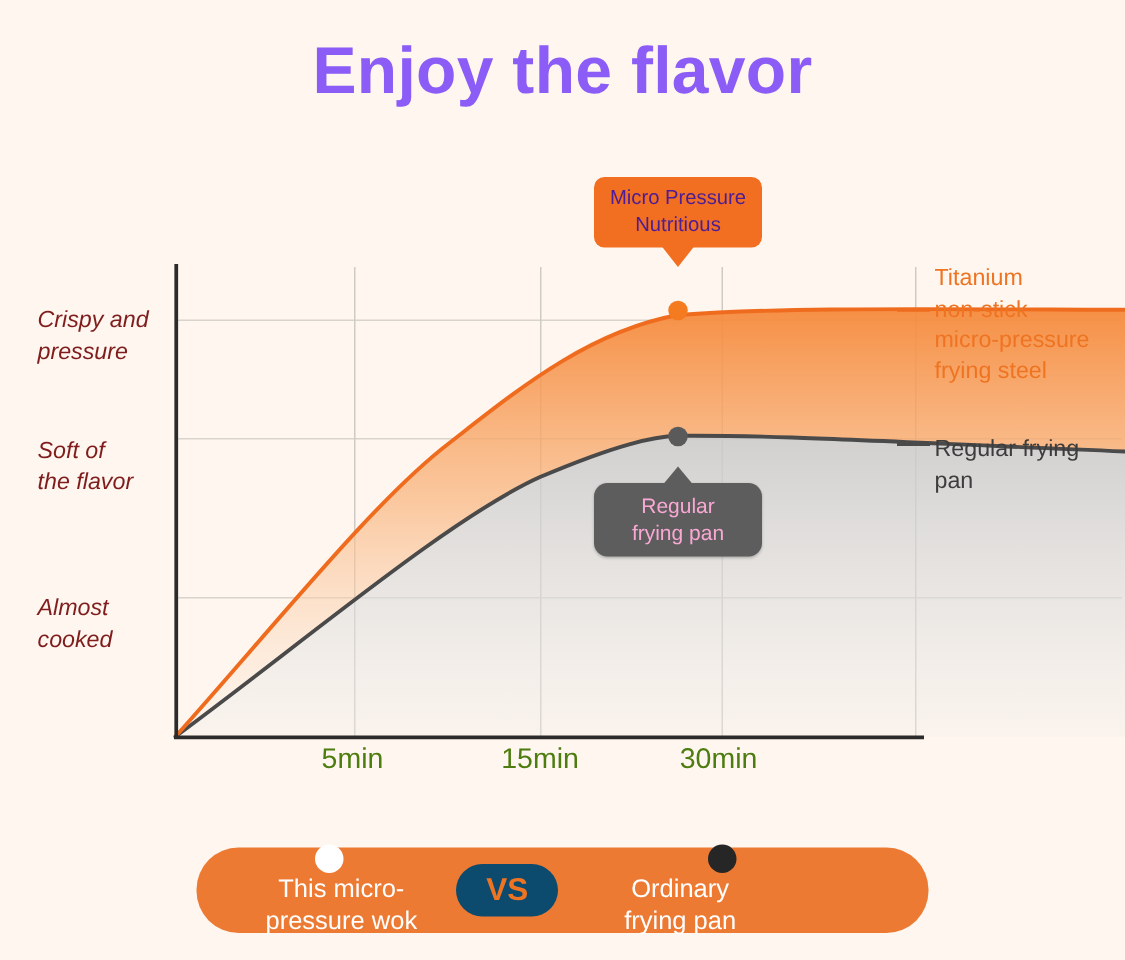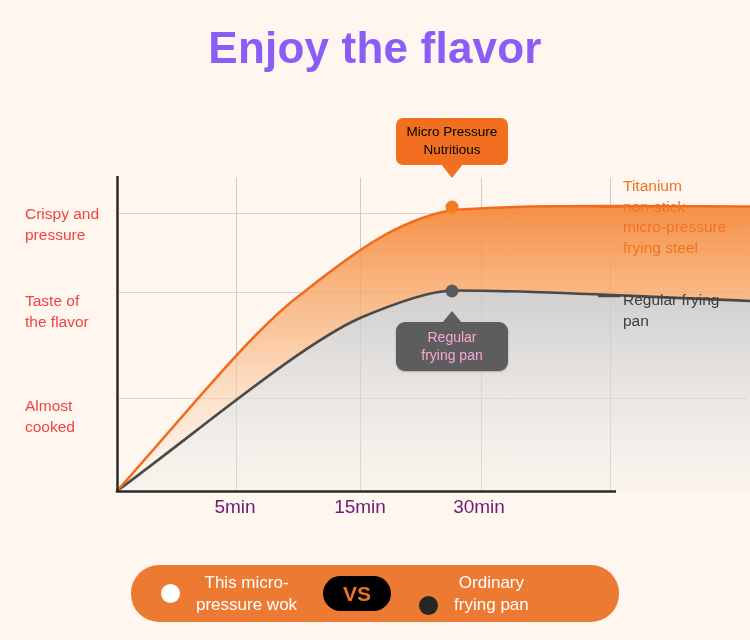--- a/index.html
+++ b/index.html
@@ -44,32 +44,33 @@
   }
 
   
   .y-tick {
     position: absolute;
     right: 672px;          
     text-align: left;
     width: 120px;
     left: 25px;
     font-size: 15.5px;
-    color: #ef4444;
+    color: #7f1d1d;
     line-height: 1.33;
+    font-style: italic;
   }
   .y-tick-0 { top: 204px; }
   .y-tick-1 { top: 291px; }
   .y-tick-2 { top: 396px; }
 
   .x-tick {
     position: absolute;
     top: 496px;
     font-size: 19px;
-    color: #701a75;
+    color: #4d7c0f;
     text-align: center;
     width: 110px;
   }
   .x-tick-0 { left: 180px; }
   .x-tick-1 { left: 305px; }
   .x-tick-2 { left: 424px; }
 
   
   .series-label {
     position: absolute;
@@ -89,21 +90,21 @@
   }
 
   
   .callout-orange {
     position: absolute;
     left: 396px;
     top: 118px;
     width: 112px;
     background: #f26f21;
     border-radius: 7px;
-    color: #000000;
+    color: #4c1d95;
     font-size: 13.5px;
     line-height: 1.32;
     text-align: center;
     padding: 5px 2px 6px 2px;
     box-sizing: border-box;
   }
   .callout-orange::after {
     content: "";
     position: absolute;
     left: 50%;
@@ -153,20 +154,21 @@
     width: 488px;
     height: 57px;
     background: #ed7a33;
     border-radius: 28px;
     display: flex;
     align-items: center;
   }
   .legend-item {
     display: flex;
     align-items: center;
+    flex-direction: column;
   }
   .legend-item.left  { margin-left: 30px; }
   .legend-item.right { margin-left: 28px; align-items: flex-end; }
   .legend-dot {
     width: 19px;
     height: 19px;
     border-radius: 50%;
     flex: 0 0 auto;
   }
   .legend-dot.white { background: #ffffff; }
@@ -174,21 +176,21 @@
   .legend-text {
     margin-left: 16px;
     color: #ffffff;
     font-size: 17px;
     line-height: 1.25;
     text-align: center;
     white-space: pre-line;
   }
   .vs-pill {
     margin-left: 26px;
-    background: #000000;
+    background: #0c4a6e;
     border-radius: 20px;
     width: 68px;
     height: 35px;
     display: flex;
     align-items: center;
     justify-content: center;
     color: #ef7422;
     font-size: 21px;
     font-weight: bold;
     flex: 0 0 auto;
@@ -261,21 +263,21 @@
 
     <line x1="598" y1="206.5" x2="620" y2="206.5" stroke="#ef6c1f" stroke-width="2.5"></line>
     <line x1="598" y1="296" x2="620" y2="296" stroke="#4a4a4a" stroke-width="2.5"></line>
   </svg>
 
   <div class="y-tick y-tick-0">
     <div>Crispy and</div>
     <div>pressure</div>
   </div>
   <div class="y-tick y-tick-1">
-    <div>Taste of</div>
+    <div>Soft of</div>
     <div>the flavor</div>
   </div>
   <div class="y-tick y-tick-2">
     <div>Almost</div>
     <div>cooked</div>
   </div>
 
   <div class="x-tick x-tick-0">5min</div>
   <div class="x-tick x-tick-1">15min</div>
   <div class="x-tick x-tick-2">30min</div>

